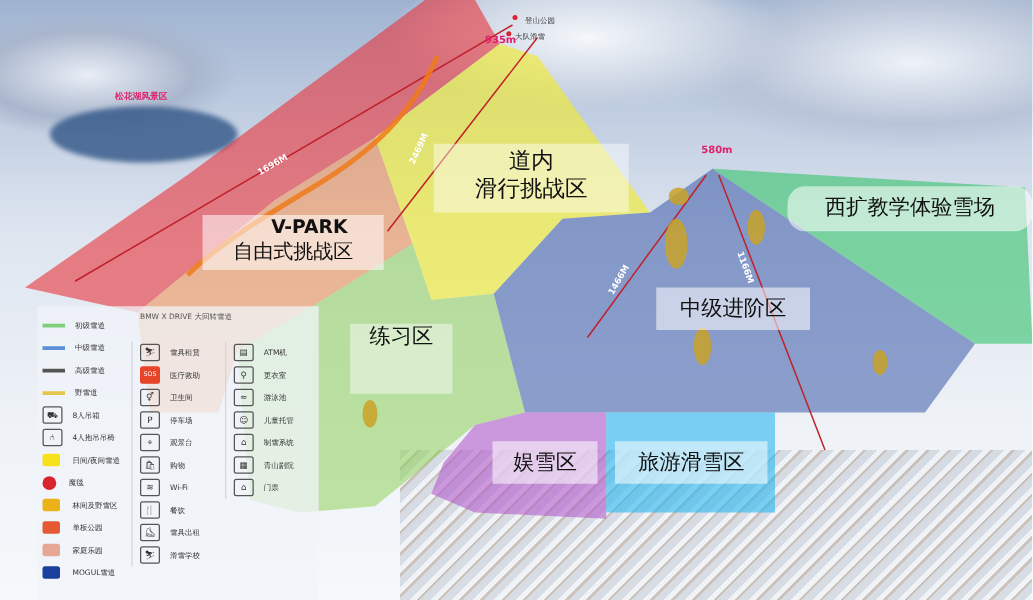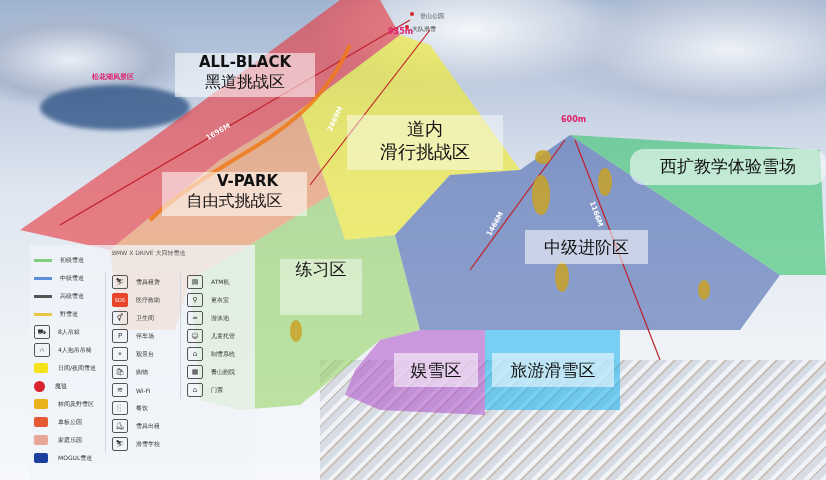--- a/index.html
+++ b/index.html
@@ -55,34 +55,30 @@
   </svg>
 
   <div class="blob" style="left:535px;top:150px;width:16px;height:14px;"></div>
   <div class="blob" style="left:532px;top:175px;width:18px;height:40px;"></div>
   <div class="blob" style="left:598px;top:168px;width:14px;height:28px;"></div>
   <div class="blob" style="left:555px;top:262px;width:14px;height:30px;"></div>
   <div class="blob" style="left:698px;top:280px;width:12px;height:20px;"></div>
   <div class="blob" style="left:290px;top:320px;width:12px;height:22px;"></div>
 
   <div class="alt" style="left:388px;top:27px;">935m</div>
-  <div class="alt" style="left:561px;top:115px;">600m</div>
+  <div class="alt" style="left:561px;top:115px;">580m</div>
   <div class="alt" style="left:205px;top:128px;color:#fff;transform:rotate(-30deg);font-size:7px;">1696M</div>
   <div class="alt" style="left:322px;top:115px;color:#fff;transform:rotate(-65deg);font-size:7px;">2469M</div>
   <div class="alt" style="left:482px;top:220px;color:#fff;transform:rotate(-60deg);font-size:7px;">1466M</div>
   <div class="alt" style="left:583px;top:210px;color:#fff;transform:rotate(70deg);font-size:7px;">1166M</div>
   <div class="poi" style="left:420px;top:12px;">登山公园</div>
   <div class="poi" style="left:412px;top:25px;">大队滑雪</div>
   <div class="dot" style="left:410px;top:12px;"></div>
   <div class="dot" style="left:405px;top:25px;"></div>
 
-  <div class="label-box" style="left:175px;top:53px;width:140px;height:44px;font-size:16px;">
-    <div style="font-family:'DejaVu Sans',sans-serif;font-weight:bold;font-size:15px;">ALL-BLACK</div>
-    <div>黑道挑战区</div>
-  </div>
   <div class="label-box" style="left:162px;top:172px;width:145px;height:44px;font-size:16px;">
     <div style="font-family:'DejaVu Sans',sans-serif;font-weight:bold;font-size:15px;margin-left:26px;">V-PARK</div>
     <div>自由式挑战区</div>
   </div>
   <div class="label-box" style="left:347px;top:115px;width:156px;height:55px;font-size:18px;background:rgba(255,255,255,.45);">
     <div style="margin-top:3px;">道内</div>
     <div>滑行挑战区</div>
   </div>
   <div class="label-box" style="left:280px;top:259px;width:82px;height:56px;font-size:17px;background:rgba(255,255,255,.45);">
     <div>练习区</div>

